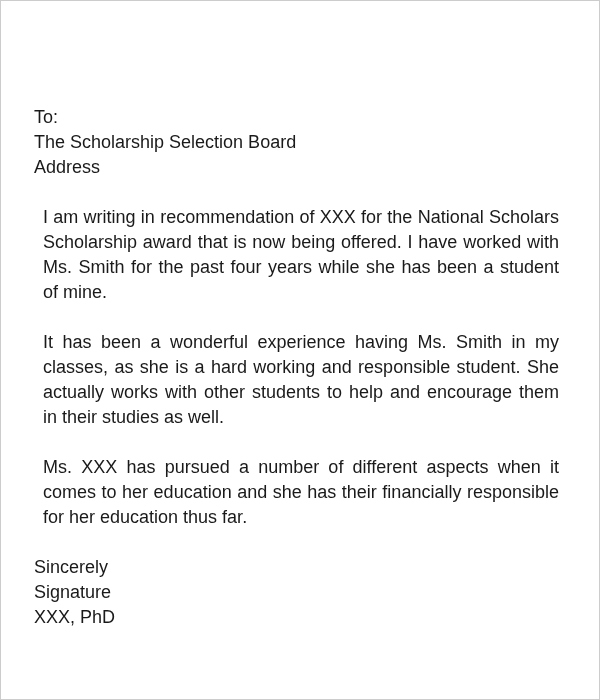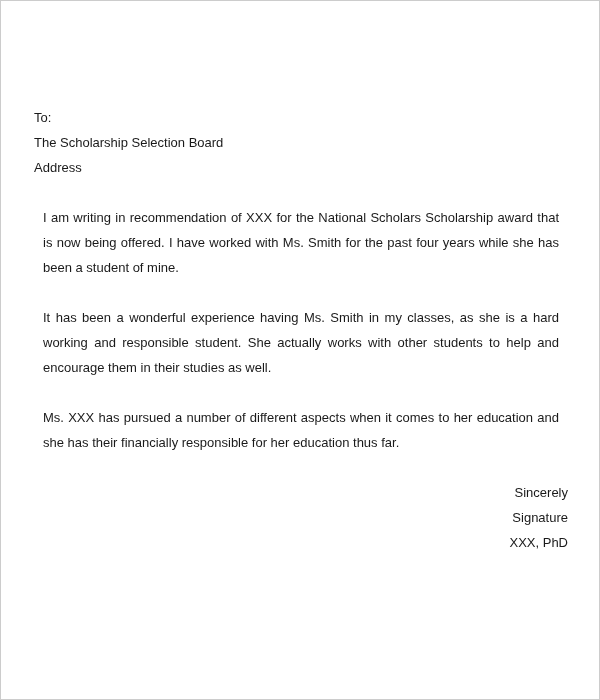--- a/index.html
+++ b/index.html
@@ -21,21 +21,21 @@
     border: 1px solid #cccccc;
     overflow: hidden;
   }
 
   .letter {
     position: absolute;
     left: 33px;
     top: 104px;
     width: 534px;
     color: #1a1a1a;
-    font-size: 13px;
+    font-size: 18px;
     line-height: 25px;
   }
 
   
   .block-lines {
     text-align: left;
   }
 
   .block-lines .line {
     display: block;
@@ -52,21 +52,21 @@
   
   .gap-para {
     margin-top: 25px;
   }
 
   .gap-sign {
     margin-top: 25px;
   }
 
   .closing {
-    text-align: right;
+    text-align: left;
   }
 </style>
 </head>
 <body>
 
 <div class="page">
 
   <div class="letter">
 
     <div class="block-lines">

